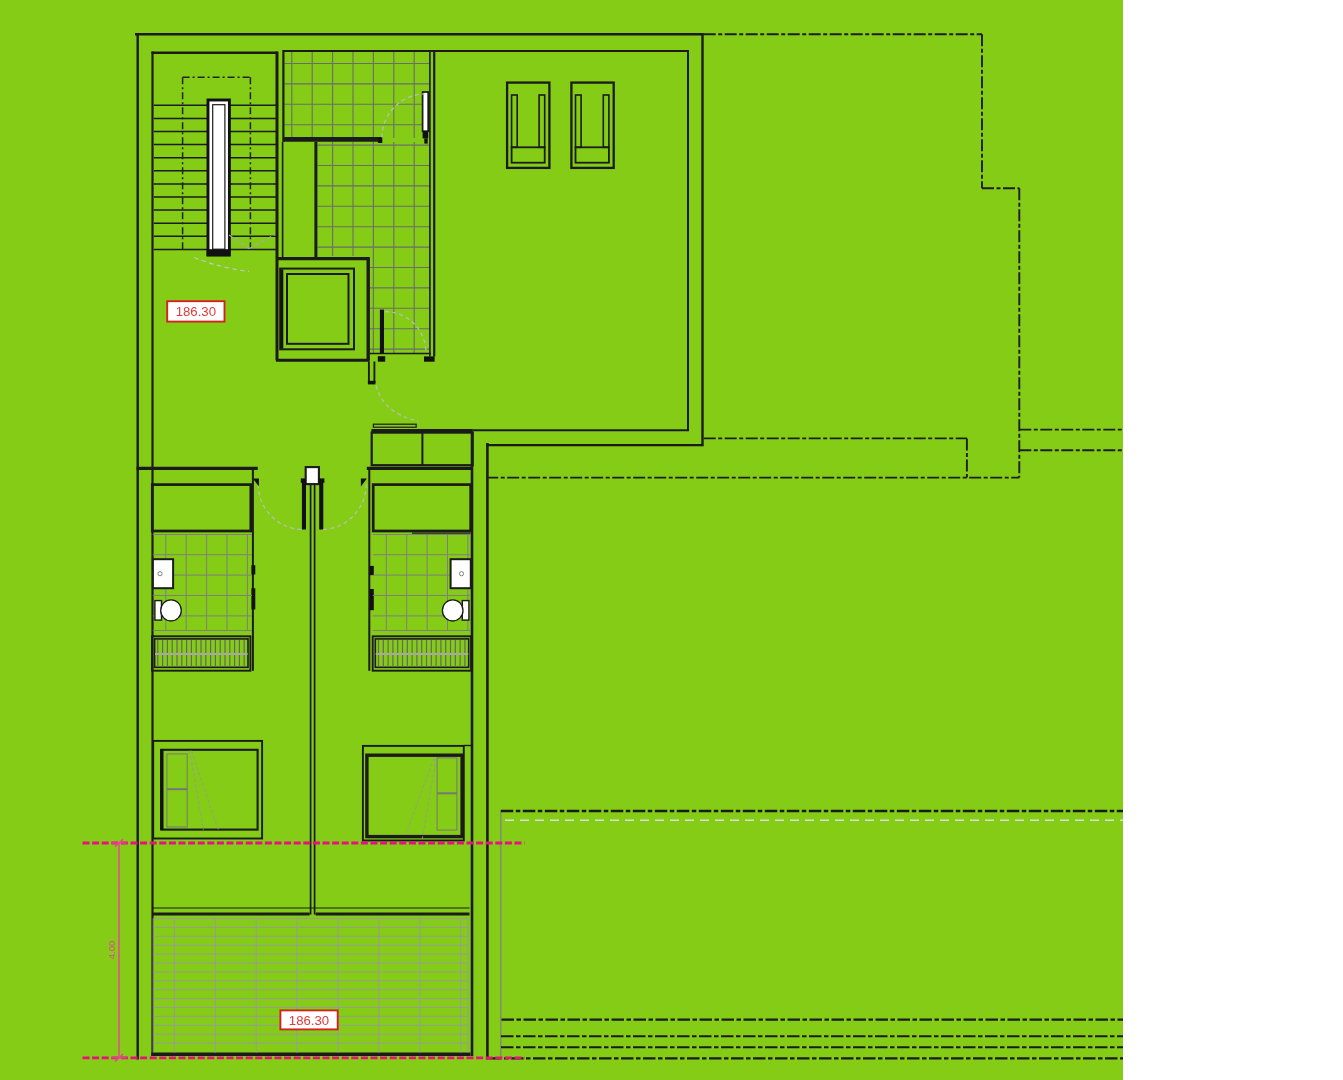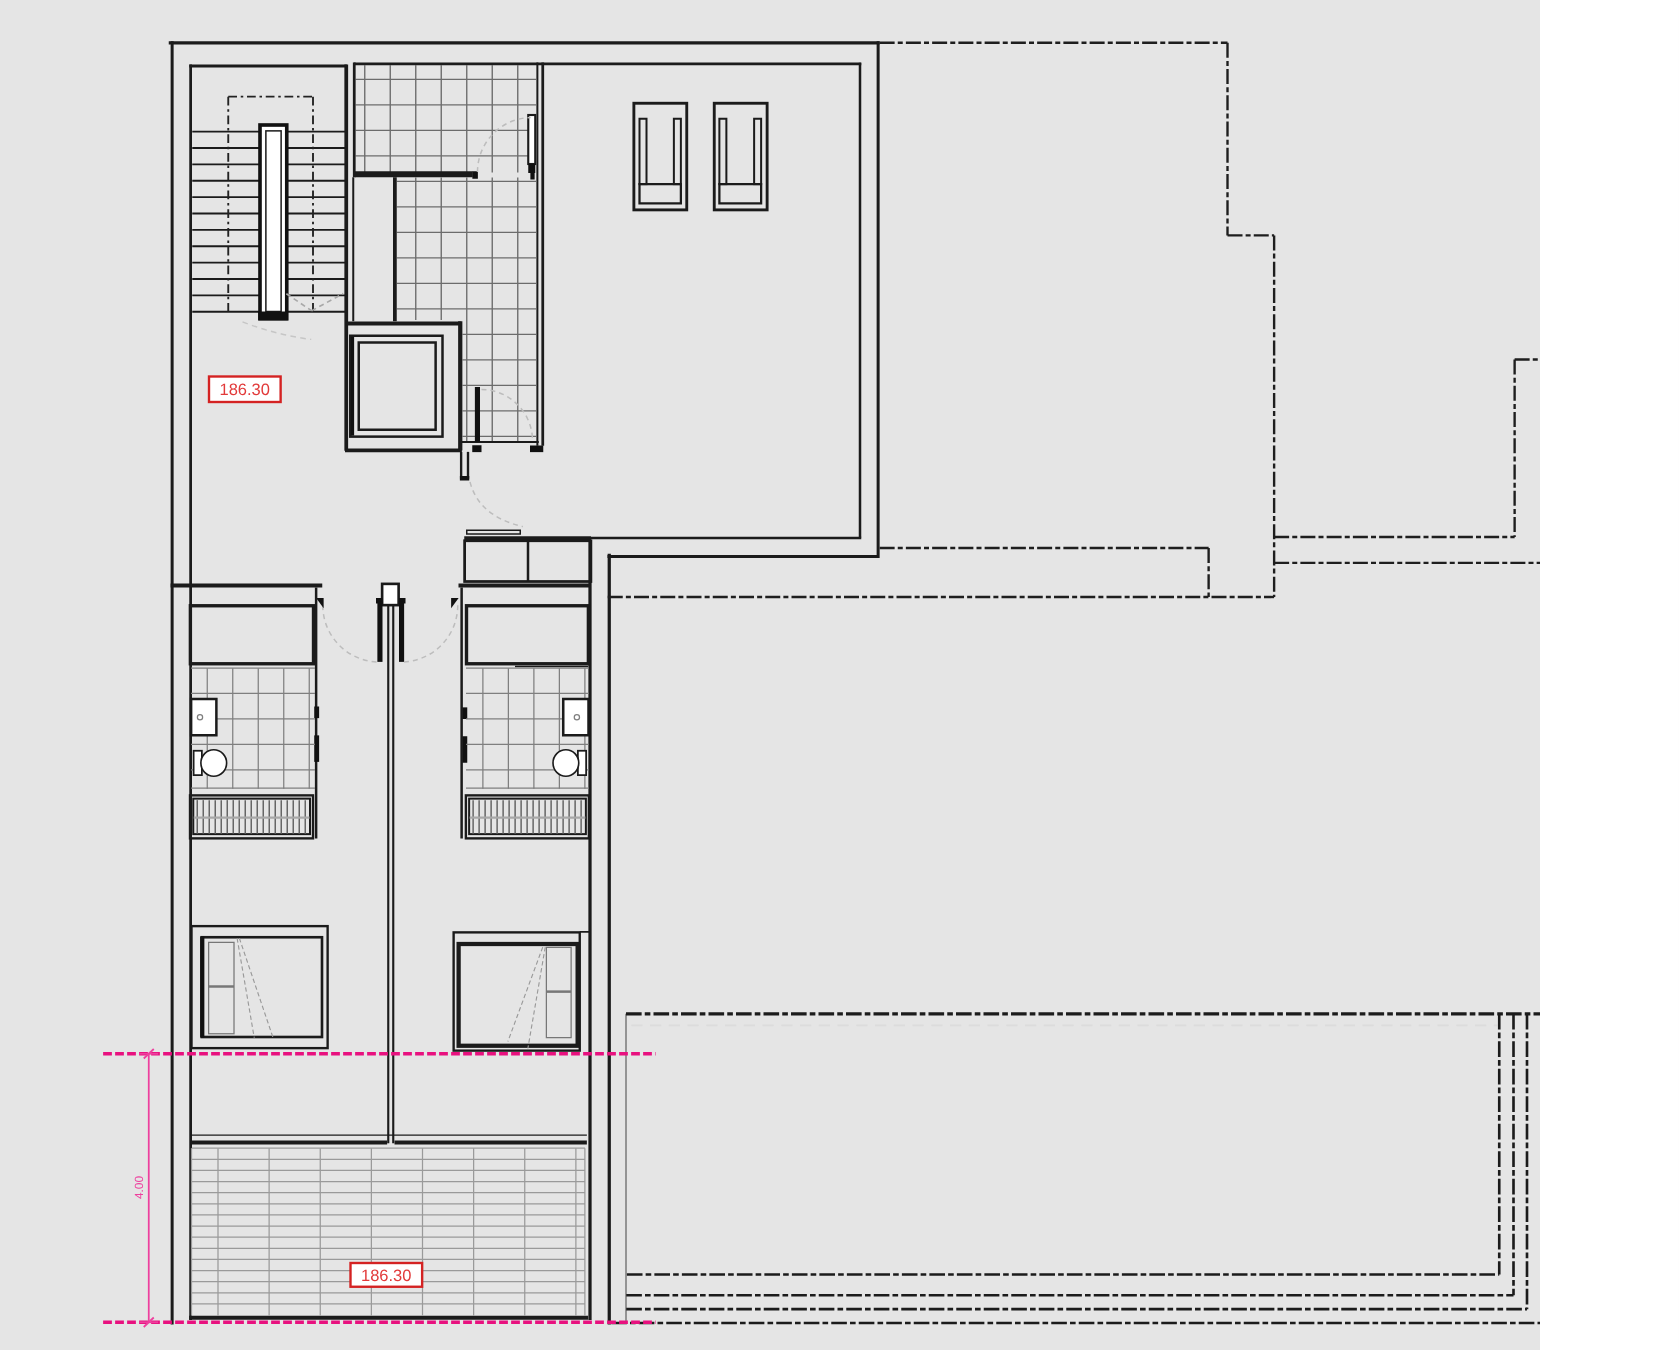--- a/index.html
+++ b/index.html
@@ -1,16 +1,16 @@
 <!DOCTYPE html>
 <html><head>
 <meta charset="utf-8">
 <style>
   html,body{margin:0;padding:0;background:#ffffff;}
-  .wrap{width:1232px;height:1080px;position:relative;overflow:hidden;background:#e5e5e5;}
+  .wrap{width:1123px;height:1080px;position:relative;overflow:hidden;background:#84cc16;}
   svg{display:block;}
   text{font-family:"Liberation Sans", sans-serif;}
 </style>
 </head>
 <body>
 <div class="wrap">
 <svg width="1343" height="1080" viewBox="0 0 1343 1080">
 <g stroke-linecap="butt" fill="none">
 
 <line x1="135" y1="34.2" x2="703.7" y2="34.2" stroke="#1b1b1b" stroke-width="2.6"></line>

